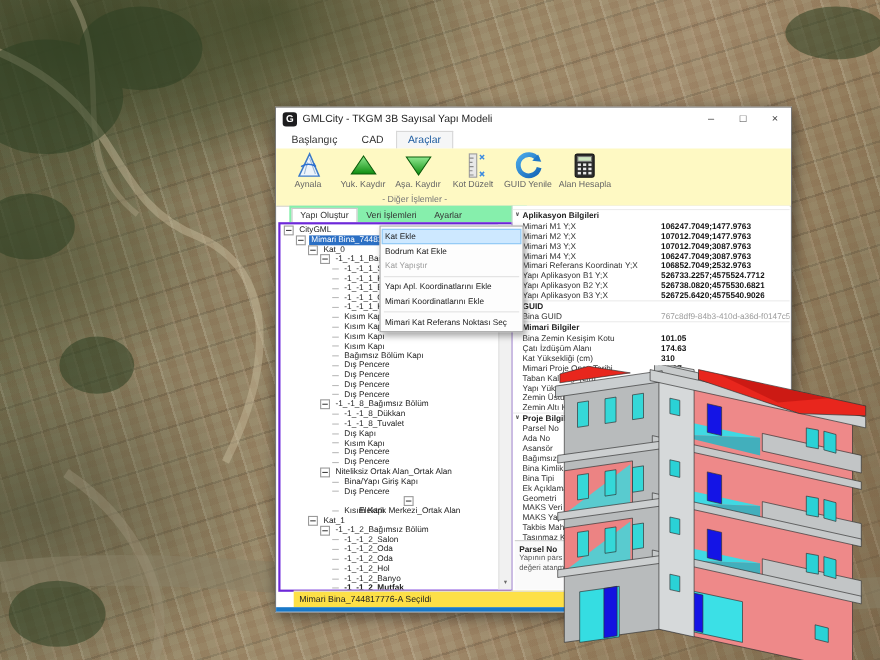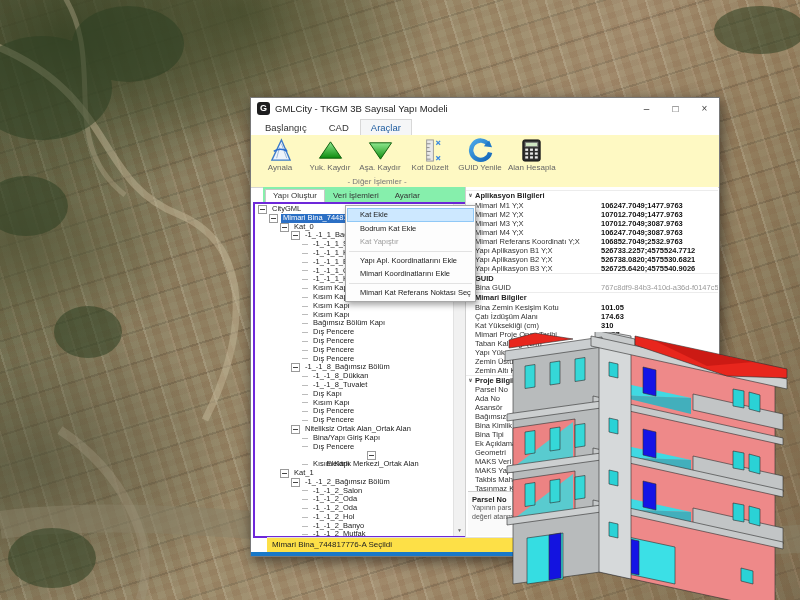--- a/index.html
+++ b/index.html
@@ -79,21 +79,21 @@
   #prop-help{position:absolute;left:2px;right:2px;bottom:2px;height:38px;background:#fafafa;border-top:1px solid #cfcfcf;padding:3px 4px}
   #prop-help .htitle{font-size:7.5px;font-weight:bold;color:#222}
   #prop-help .hline{font-size:7px;color:#555;line-height:8.5px}
   
   #statusbar{position:absolute;left:16px;right:0;bottom:4px;height:14px;background:#fde047;border-top:1px solid #e0e0e0;
     font-size:8px;color:#222;line-height:14px;padding-left:5px}
   #status-progress{position:absolute;left:0;right:0;bottom:0;height:4px;background:#1878c8}
   
   #context-menu{position:absolute;left:345px;top:205px;width:127px;z-index:5;background:#fdfdfd;
     border:1px solid #a8a8a8;box-shadow:2px 3px 6px rgba(0,0,0,.35);padding:2px 1px}
-  .mitem{height:11.5px;line-height:11.5px;font-size:7.5px;color:#222;padding-left:12px;white-space:nowrap;border:1px solid transparent}
+  .mitem{height:11.5px;line-height:11.5px;font-size:7.5px;color:#222;padding-left:2px;white-space:nowrap;border:1px solid transparent}
   .mitem.hl{background:#cde8ff;border-color:#90c8f6}
   .mitem.dis{color:#9c9c9c}
   .msep{height:1px;background:#e2e2e2;margin:2px 2px}
   
   #building-model{position:absolute;left:495px;top:332px;width:305px;height:268px;z-index:3}
   #building-model polygon,#building-model path{stroke:#2e2e2e;stroke-width:.6}
   .noline{stroke:none !important}
   #hidden-icons{position:absolute;width:0;height:0;overflow:hidden}
 </style>
 </head>
@@ -381,21 +381,21 @@
           <span class="tlabel2">-1_-1_2_Oda</span>
         </div>
         <div class="trow" style="padding-left: 47px;">
           <span class="tleaf-dash"></span>
           <span class="tlabel2">-1_-1_2_Hol</span>
         </div>
         <div class="trow" style="padding-left: 47px;">
           <span class="tleaf-dash"></span>
           <span class="tlabel2">-1_-1_2_Banyo</span>
         </div>
-        <div class="trow" style="padding-left: 47px;">
+        <div class="trow" style="padding-left: 47px; font-weight: bold;">
           <span class="tleaf-dash"></span>
           <span class="tlabel2">-1_-1_2_Mutfak</span>
         </div>
       </div>
     <div id="tree-scrollbar">
       <div class="scroll-arrow" id="scroll-up">▲</div>
       <div id="scroll-thumb"></div>
       <div class="scroll-arrow" id="scroll-down">▼</div>
     </div>
   </div>

